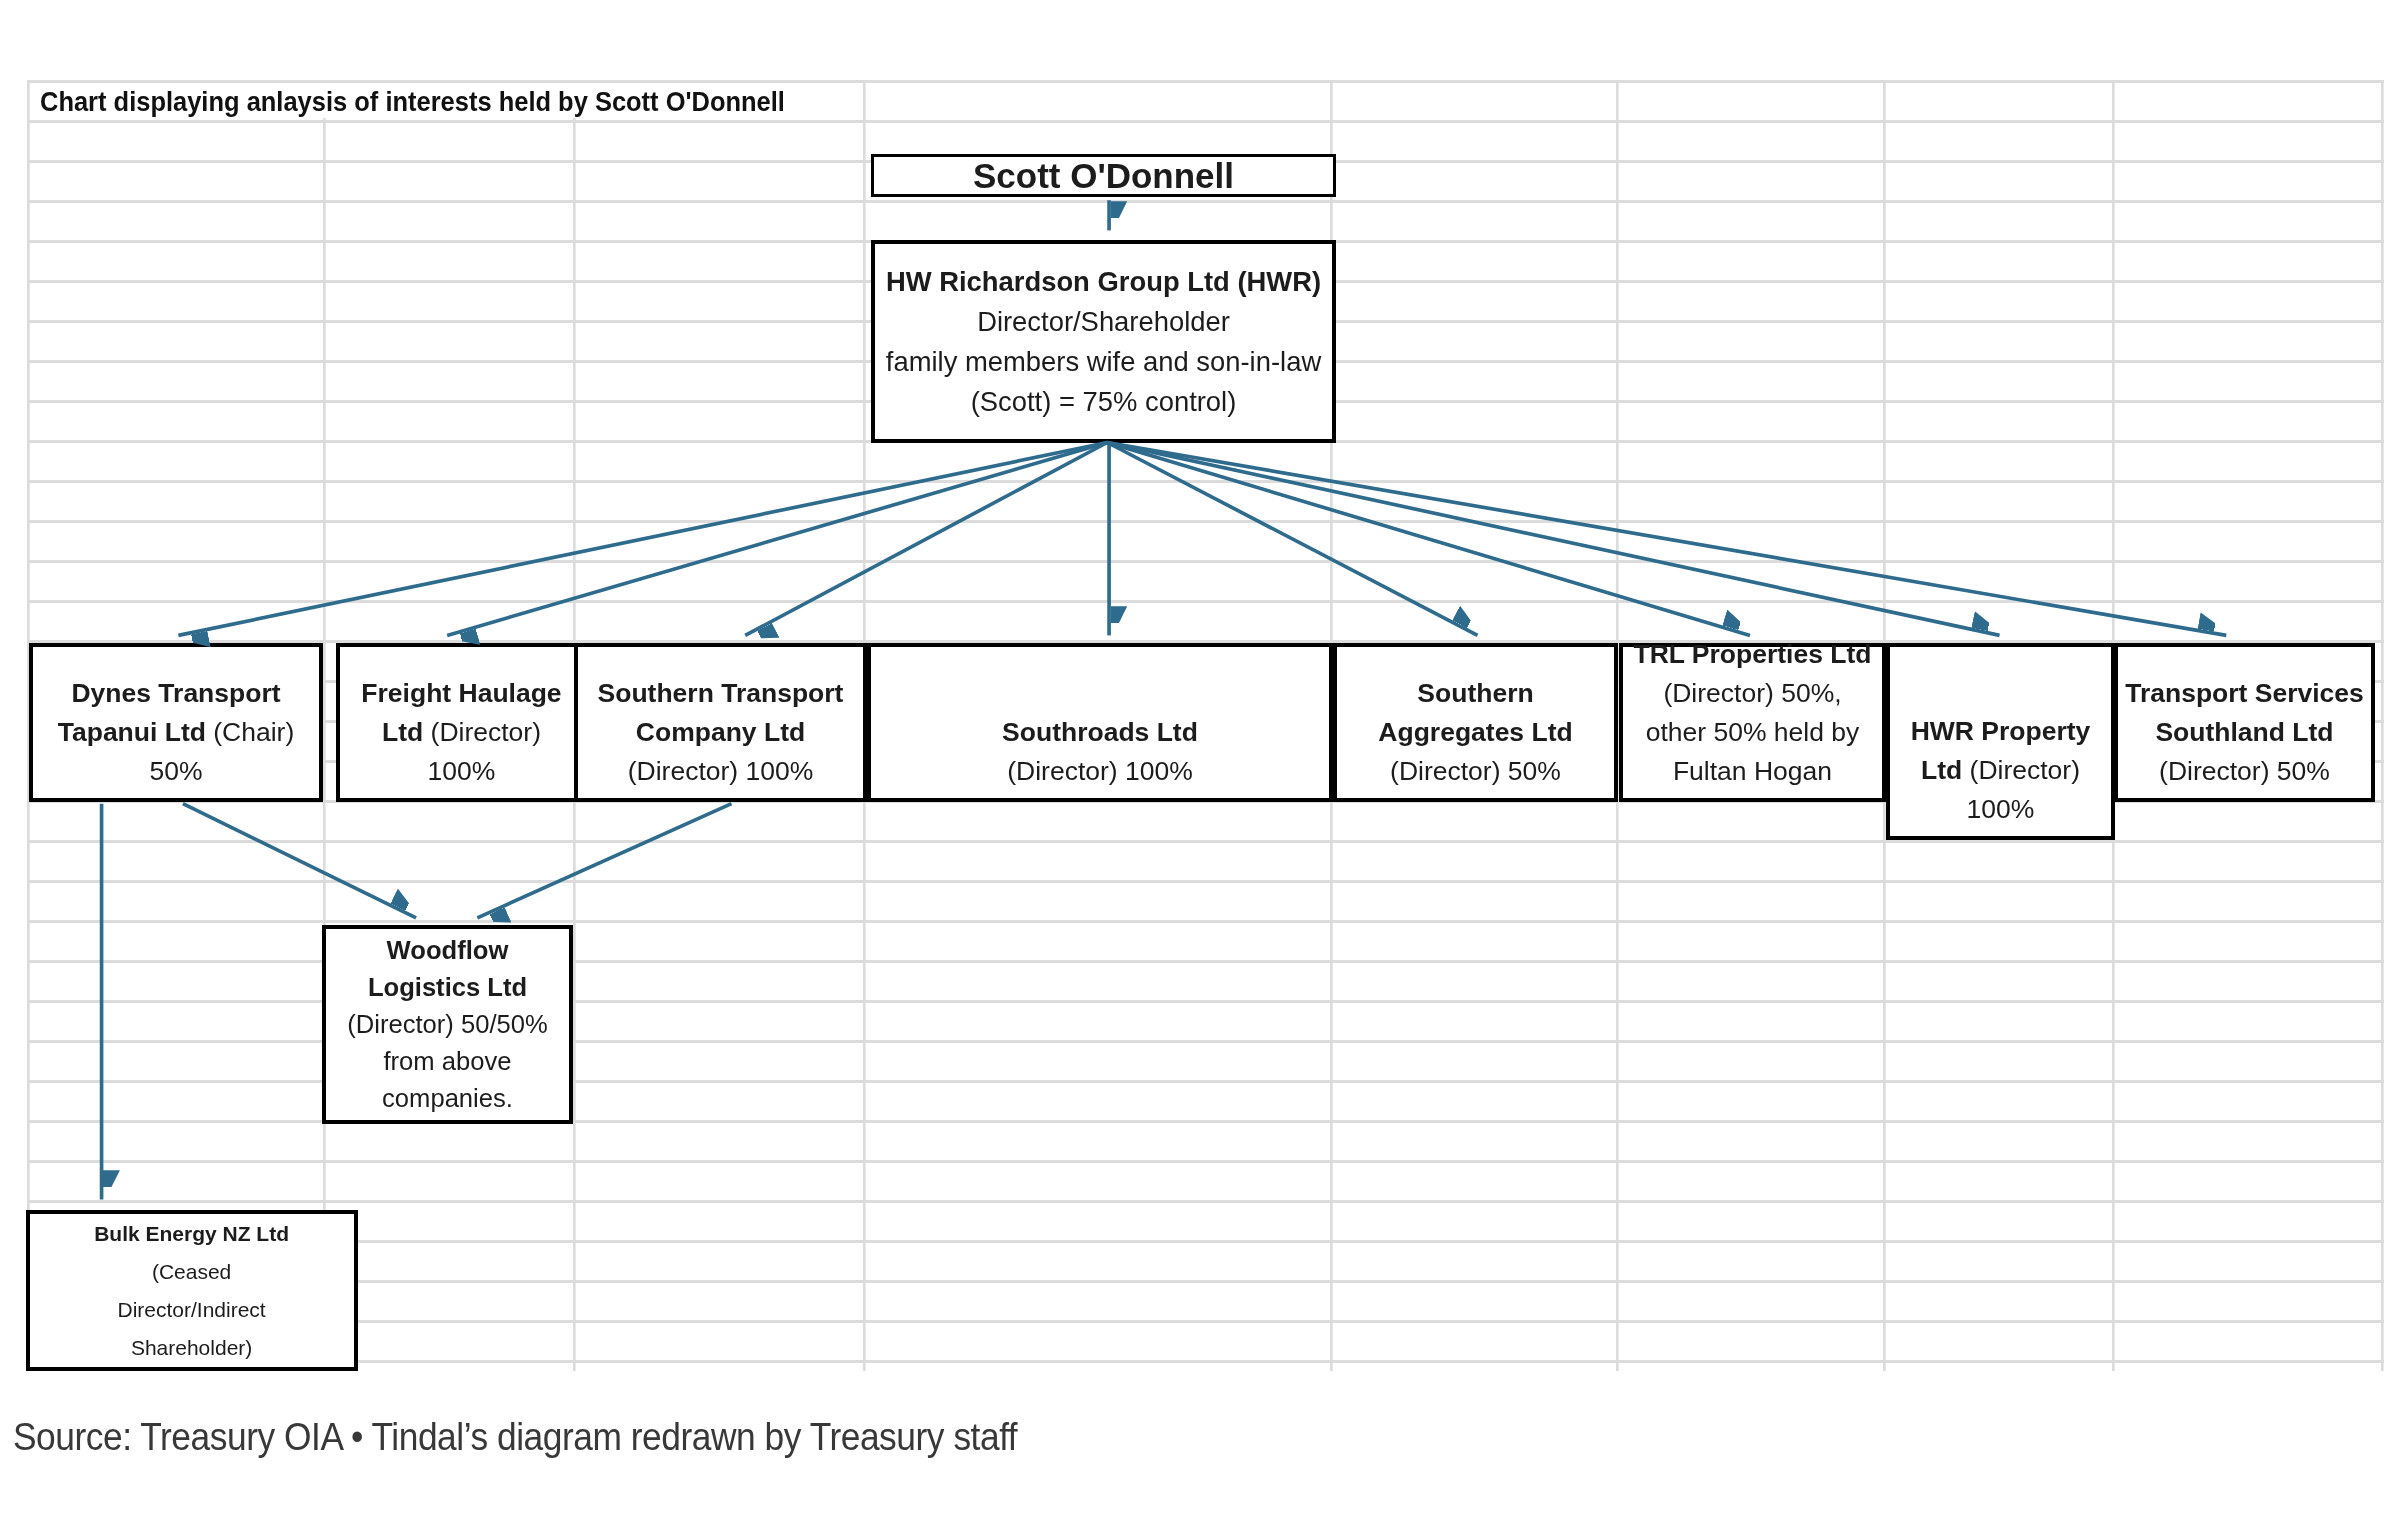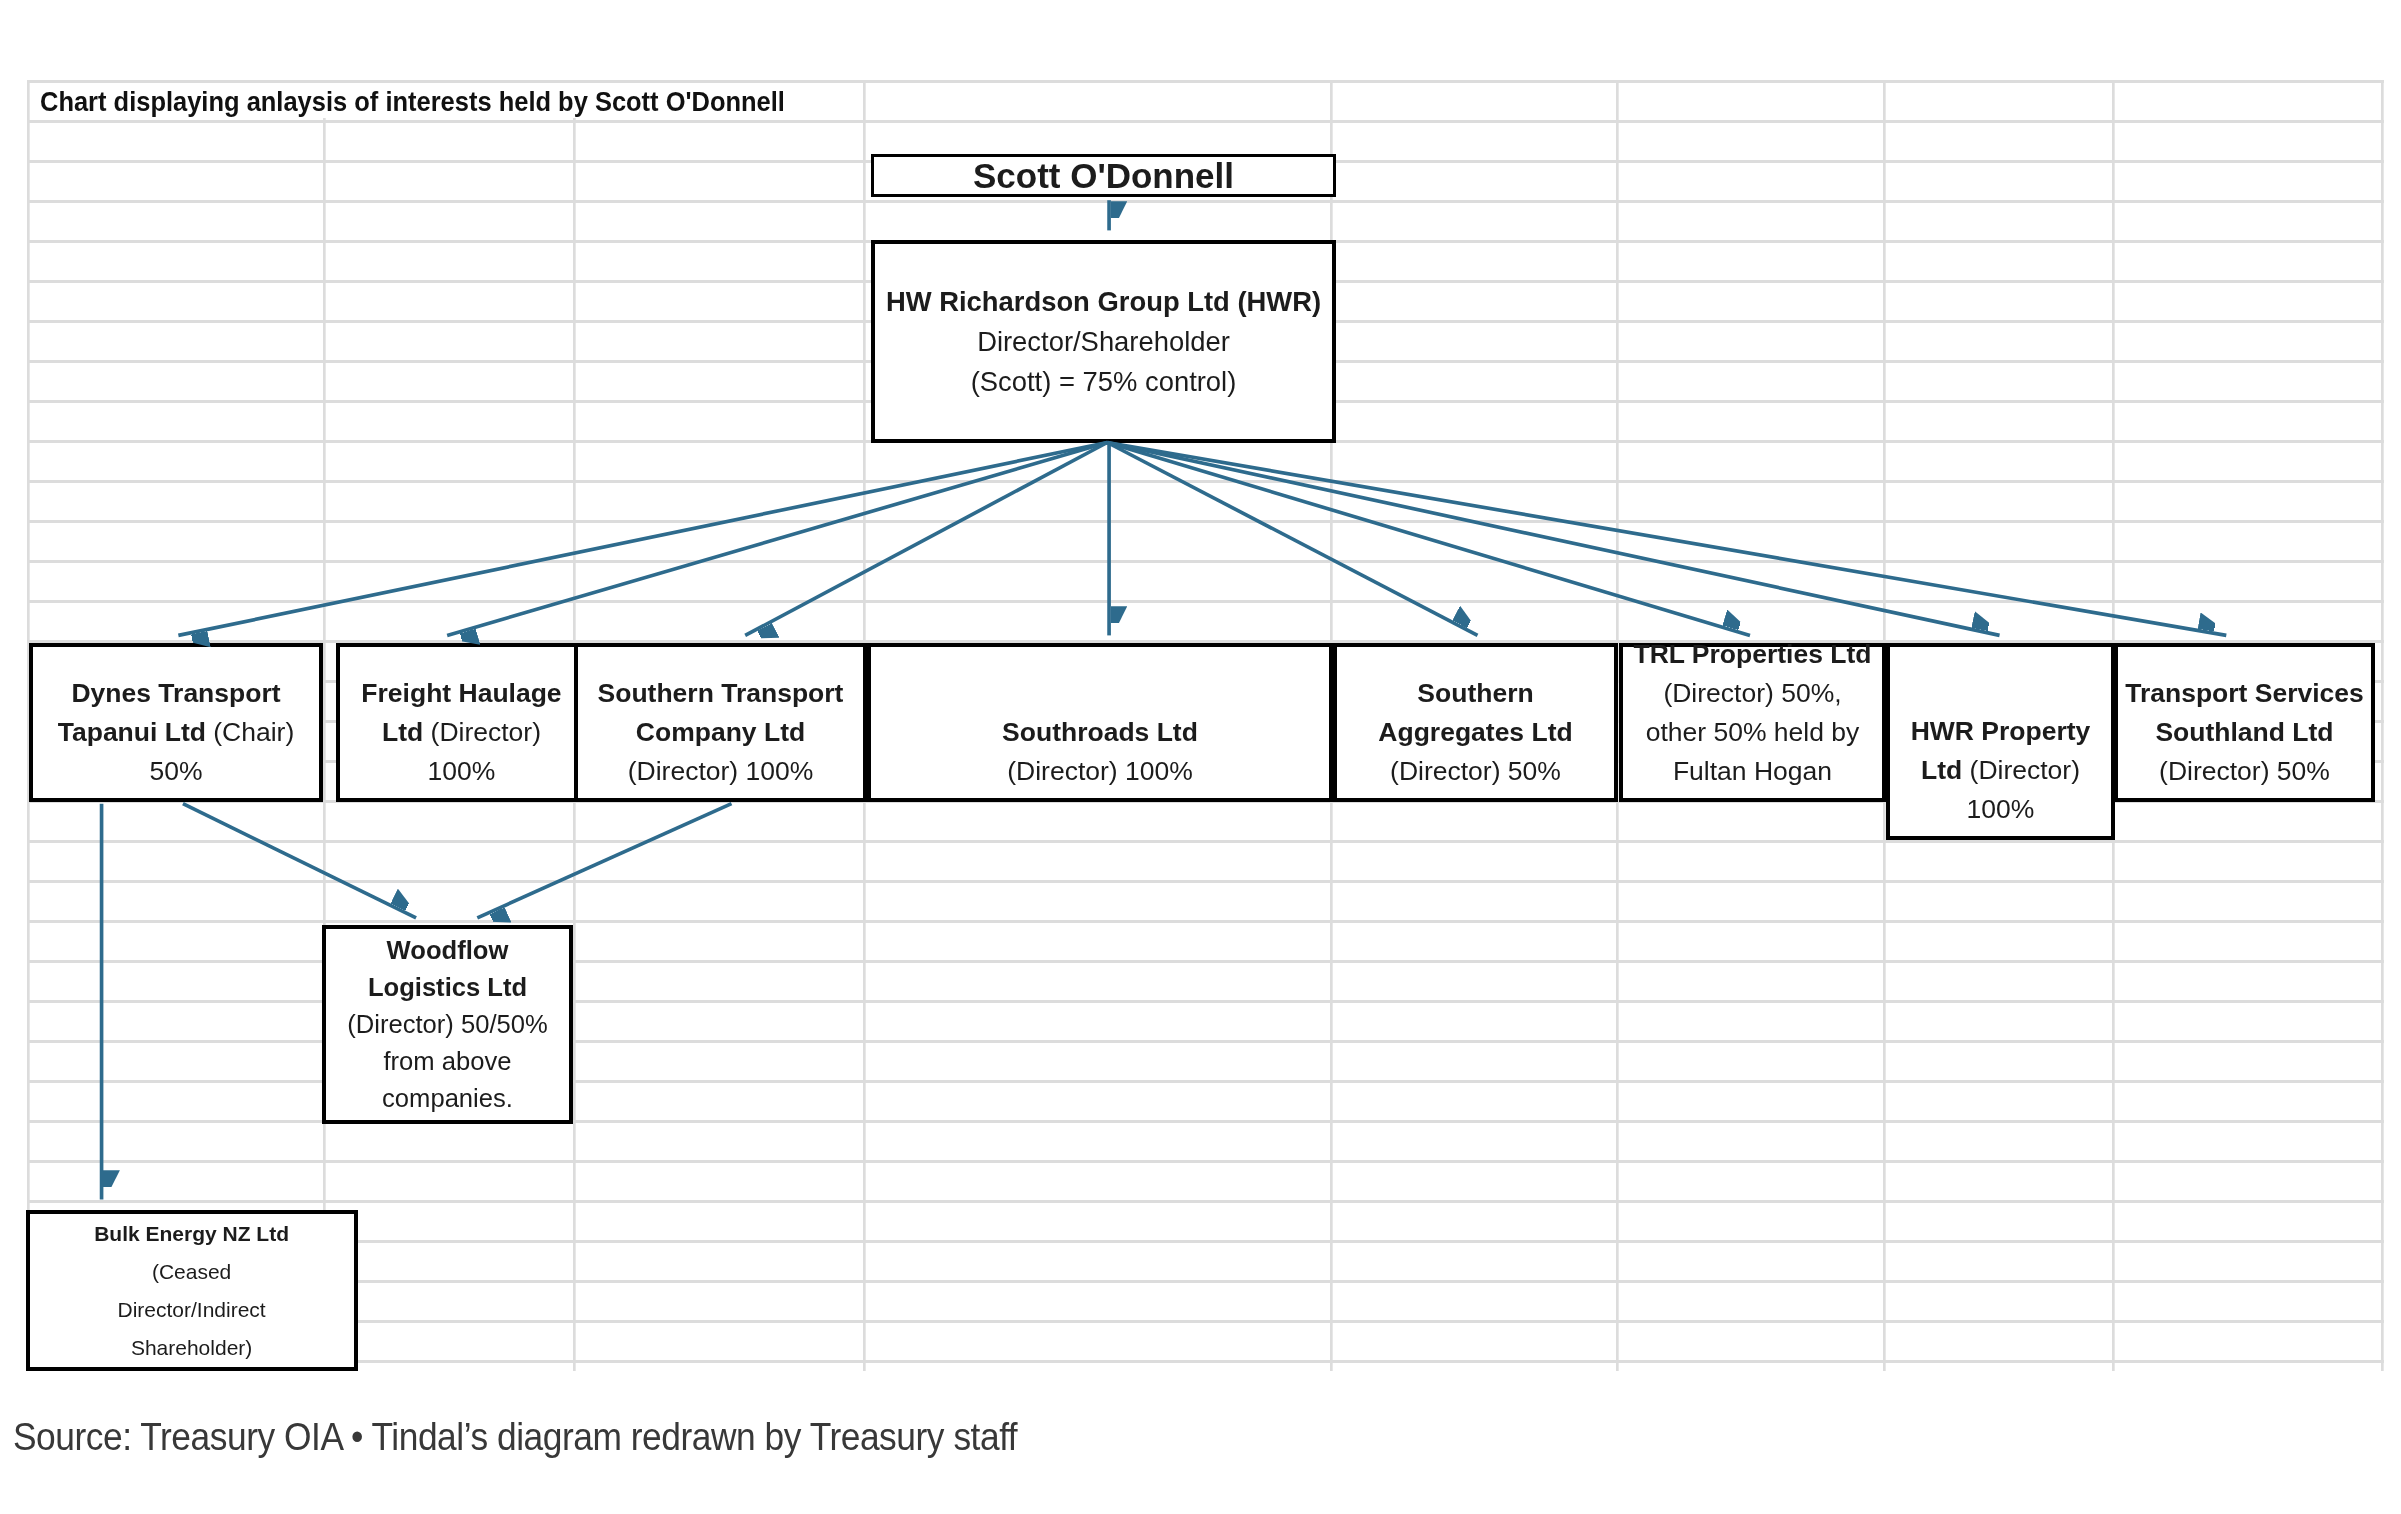--- a/index.html
+++ b/index.html
@@ -70,20 +70,21 @@
 <div class="grid"></div>
 <div class="title-cell"></div>
 <div class="chart-title">Chart displaying anlaysis of interests held by Scott O'Donnell</div>
 
 <div class="node v-center" id="node-scott">
     <div class="ln"><span class="b">Scott O'Donnell</span></div>
   </div>
 <div class="node v-center" id="node-hwr">
     <div class="ln"><span class="b">HW Richardson Group Ltd (HWR)</span></div>
     <div class="ln"><span>Director/Shareholder</span></div>
+    <div class="ln"><span>family members wife and son-in-law</span></div>
     <div class="ln"><span>(Scott) = 75% control)</span></div>
   </div>
 
 <div class="node v-bottom" id="node-dynes">
     <div class="ln"><span class="b">Dynes Transport</span></div>
     <div class="ln"><span class="b">Tapanui Ltd</span><span> (Chair)</span></div>
     <div class="ln"><span>50%</span></div>
   </div>
 <div class="node v-bottom" id="node-freight">
     <div class="ln"><span class="b">Freight Haulage</span></div>

